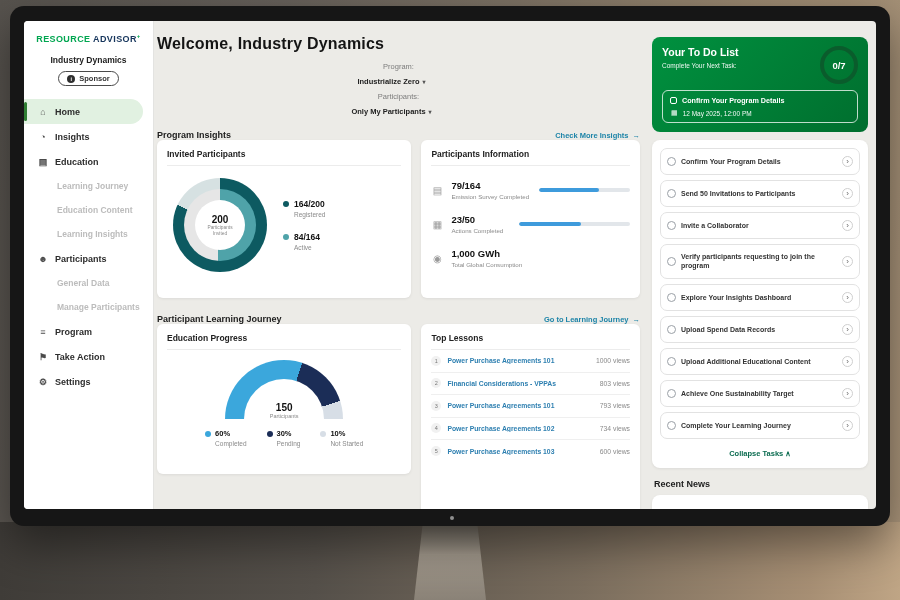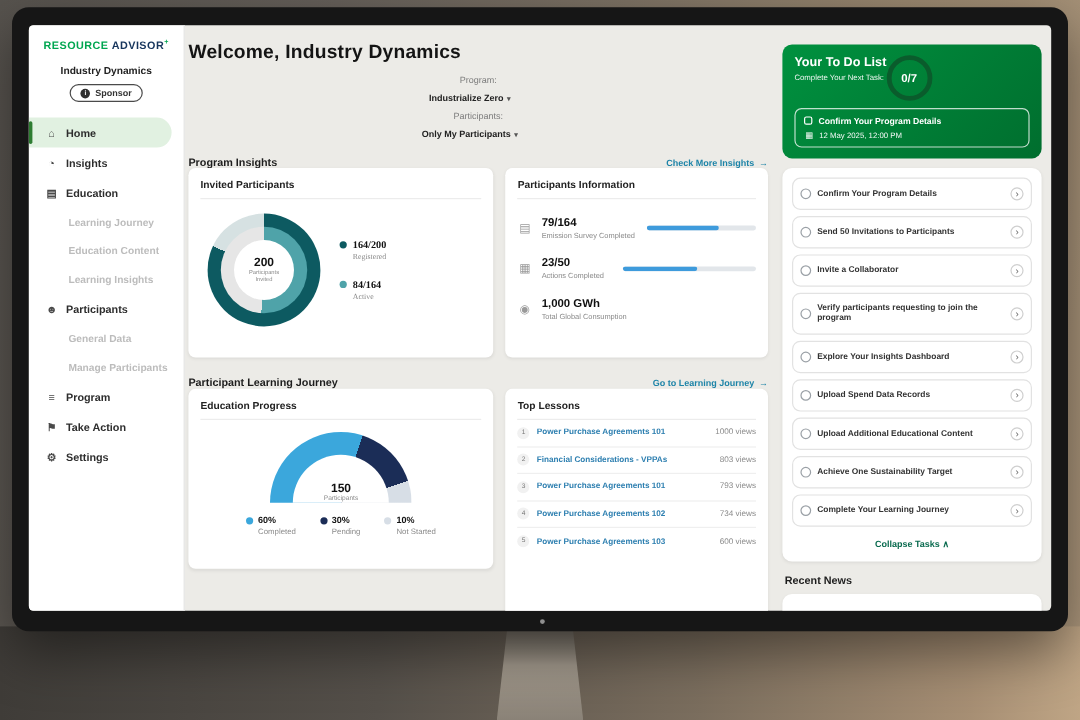--- a/index.html
+++ b/index.html
@@ -67,21 +67,21 @@
 
   
   .invited-body { display:flex; align-items:center; gap:16px; margin-top:12px; padding-left:6px; }
   .donut { position:relative; width:94px; height:94px; }
   .ring-outer { position:absolute; inset:0; border-radius:50%; }
   .ring-inner { position:absolute; inset:11px; border-radius:50%; }
   .donut-hole { position:absolute; inset:22px; border-radius:50%; background:#fff;
     display:flex; flex-direction:column; align-items:center; justify-content:center; text-align:center; }
   .donut-hole .dv { font-size:10px; font-weight:bold; color:#111; }
   .donut-hole .dl { font-size:4.8px; color:#8a8a8a; width:34px; line-height:1.25; }
-  .legend-v { display:flex; flex-direction:column; gap:14px;font-family:Liberation Serif, serif; }
+  .legend-v { display:flex; flex-direction:column; gap:14px; }
   .leg-item { display:flex; gap:5px; align-items:flex-start; }
   .dot { width:6px; height:6px; border-radius:50%; margin-top:2px; flex-shrink:0; }
   .dot.registered { background:#0d5a61; }
   .dot.active     { background:#4fa3a9; }
   .leg-val { font-size:8.5px; font-weight:bold; color:#111; }
   .leg-lab { font-size:6.5px; color:#8a8a8a; margin-top:2px; }
 
   
   .stat { display:flex; align-items:center; gap:8px; margin-top:14px; }
   .stat-icon { font-size:10px; color:#9a9a9a; width:12px; text-align:center; }
@@ -113,21 +113,21 @@
   .rank { width:10px; height:10px; border-radius:50%; background:#f1f1f1; color:#777;
     font-size:5.5px; display:grid; place-items:center; flex-shrink:0; }
   .lesson-link { flex:1; font-size:6.8px; font-weight:bold; color:#2d7fb0; cursor:pointer;
     white-space:nowrap; overflow:hidden; }
   .views { font-size:6.8px; color:#8a8a8a; }
 
   
   .right-col { width:224px; padding:16px 8px 0 0; flex-shrink:0; display:flex; flex-direction:column; }
   .todo-green { background:linear-gradient(135deg,#00913f,#006e2e); border-radius:8px;
     padding:9px 10px; color:#fff; }
-  .todo-top { display:flex; align-items:flex-start; }
+  .todo-top { display:flex; justify-content:space-between; align-items:flex-start; }
   .todo-title { font-size:10.5px; font-weight:bold; }
   .todo-sub { font-size:6.5px; margin-top:4px; opacity:.92; }
   .todo-ring { width:38px; height:38px; border-radius:50%; border:4px solid #0a5c2c;
     display:grid; place-items:center; font-size:9.5px; font-weight:bold; flex-shrink:0; }
   .next-task { border:1px solid rgba(255,255,255,.75); border-radius:6px; padding:5px 7px;
     margin-top:6px; cursor:pointer; }
   .nt-row { display:flex; align-items:center; gap:5px; font-size:7.2px; font-weight:bold; }
   .cb { width:7px; height:7px; border:1px solid #fff; border-radius:2px; flex-shrink:0; }
   .nt-date { display:flex; align-items:center; gap:5px; font-size:6.5px; margin-top:4px; padding-left:1px; opacity:.95; }
   .cal { font-size:7px; }

